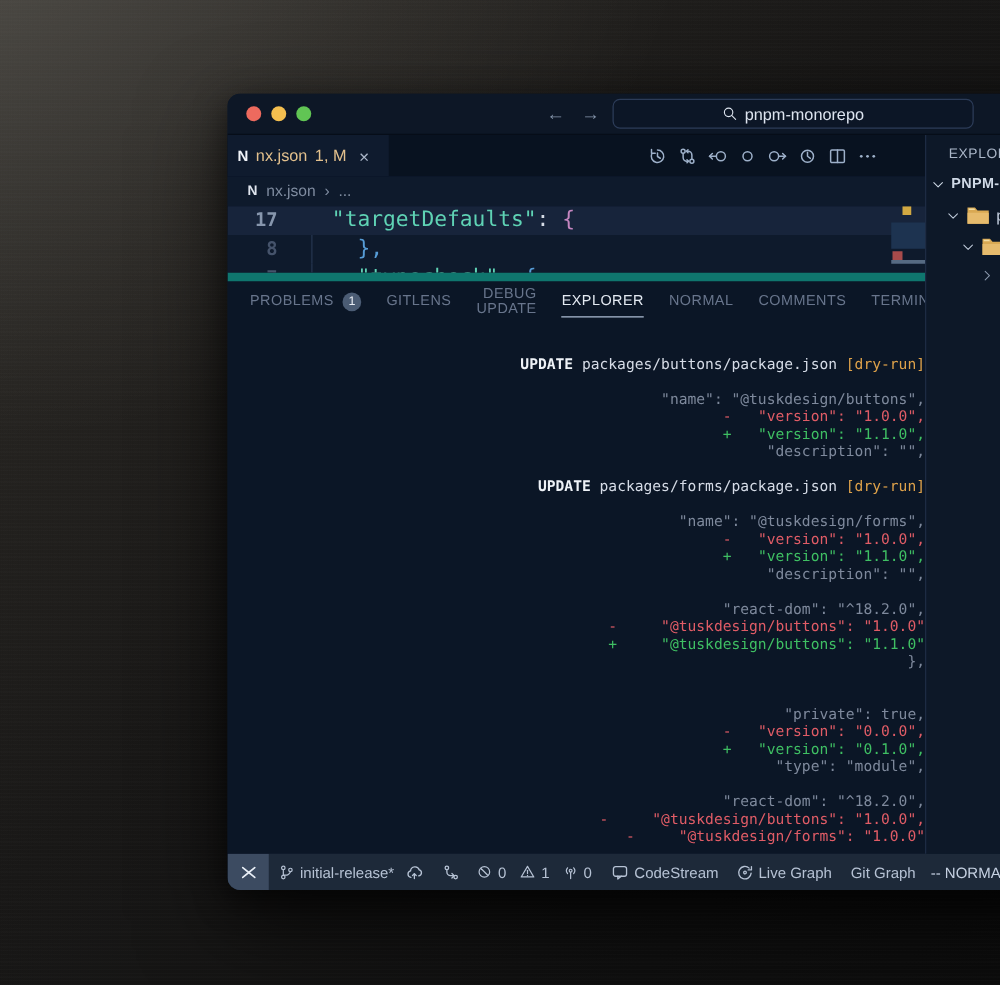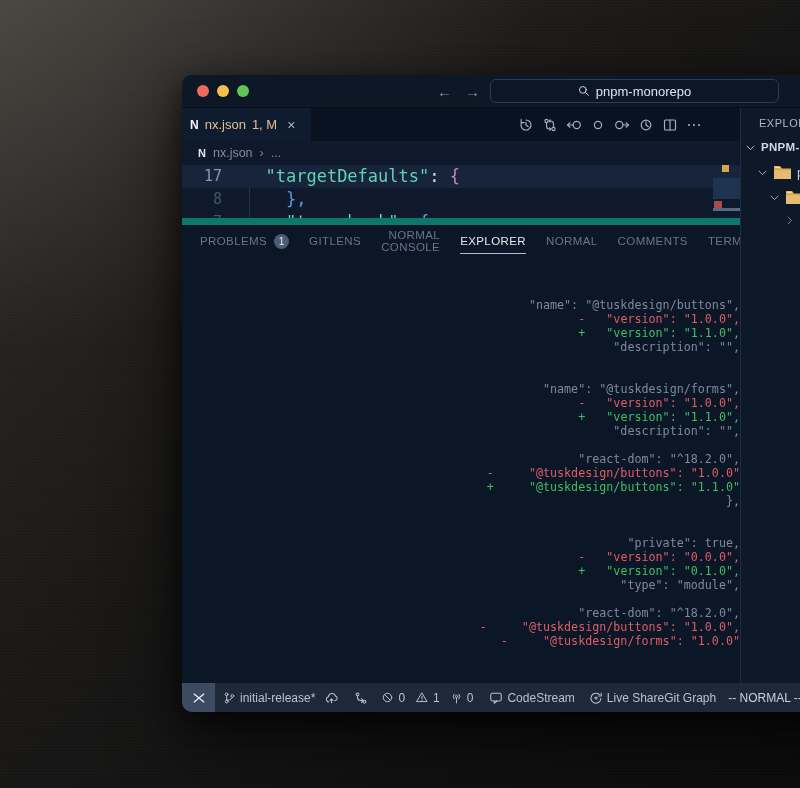--- a/index.html
+++ b/index.html
@@ -44,21 +44,21 @@
   .tab .close{color:#aab6c8;font-size:14px;margin-left:4px;}
   .editor-actions{position:absolute;left:336px;top:0;height:33px;display:flex;align-items:center;gap:8px;color:#9db0c9;}
   .editor-actions .ic{width:16px;height:16px;display:block;}
   
   .breadcrumb{height:24px;background:#0e1a2c;display:flex;align-items:center;gap:7px;padding-left:16px;font-size:12.5px;color:#7f8ca0;flex:0 0 auto;}
   .breadcrumb .nxicon{font-size:11px;color:#dfe5ee;}
   
   .editor{height:53px;position:relative;background:#0e1a2c;overflow:hidden;flex:0 0 auto;}
   .code-line{height:23px;line-height:23px;display:flex;position:relative;font-family:"DejaVu Sans Mono","Liberation Mono",monospace;font-size:17px;}
   .code-line.current{background:rgba(88,118,170,0.12);}
-  .gutter{width:40px;padding-right:7px;text-align:right;color:#45536b;font-size:15px;flex:0 0 auto;}
+  .gutter{width:40px;padding-right:7px;text-align:right;color:#45536b;font-size:15px;flex:0 0 auto;font-weight:bold;}
   .code-line.current .gutter{color:#8796ad;}
   .code-text{margin-left:16px;white-space:pre;}
   .guide{position:absolute;left:67px;top:0;width:1px;height:23px;background:#24344e;}
   .cw{color:#d6dce6;} .cteal{color:#5fd3b5;} .cpink{color:#c586c0;} .cblue{color:#569cd6;}
   .minimap{position:absolute;left:531px;top:0;width:27px;height:53px;}
   .mm-y{position:absolute;left:9px;top:0;width:7px;height:7px;background:#d2a942;}
   .mm-b{position:absolute;left:0;top:13px;width:27px;height:21px;background:#1d3350;}
   .mm-r{position:absolute;left:1px;top:36px;width:8px;height:7px;background:#a84b4b;}
   .mm-l{position:absolute;left:0;top:43px;width:27px;height:3px;background:#566a82;}
   
@@ -200,42 +200,44 @@
       <div class="panel">
         <div class="panel-tabs">
             <div class="ptab">
               <span>PROBLEMS</span>
               <span class="pbadge">1</span>
             </div>
             <div class="ptab">
               <span>GITLENS</span>
             </div>
             <div class="ptab">
-              <span>NORMAL CONSOLE</span>
+              <span>DEBUG UPDATE</span>
             </div>
             <div class="ptab active">
               <span>EXPLORER</span>
             </div>
             <div class="ptab">
               <span>NORMAL</span>
             </div>
             <div class="ptab">
               <span>COMMENTS</span>
             </div>
             <div class="ptab">
               <span>TERMINAL</span>
             </div>
           </div>
         <div class="terminal">
+            <div class="t-line"><span class="tb">UPDATE</span><span class="tw"> packages/buttons/package.json </span><span class="ty">[dry-run]</span></div>
             <div class="t-line">&nbsp;</div>
             <div class="t-line"><span class="tg">    "name": "@tuskdesign/buttons",</span></div>
             <div class="t-line"><span class="tr">-   "version": "1.0.0",</span></div>
             <div class="t-line"><span class="tgr">+   "version": "1.1.0",</span></div>
             <div class="t-line"><span class="tg">    "description": "",</span></div>
             <div class="t-line">&nbsp;</div>
+            <div class="t-line"><span class="tb">UPDATE</span><span class="tw"> packages/forms/package.json </span><span class="ty">[dry-run]</span></div>
             <div class="t-line">&nbsp;</div>
             <div class="t-line"><span class="tg">    "name": "@tuskdesign/forms",</span></div>
             <div class="t-line"><span class="tr">-   "version": "1.0.0",</span></div>
             <div class="t-line"><span class="tgr">+   "version": "1.1.0",</span></div>
             <div class="t-line"><span class="tg">    "description": "",</span></div>
             <div class="t-line">&nbsp;</div>
             <div class="t-line"><span class="tg">      "react-dom": "^18.2.0",</span></div>
             <div class="t-line"><span class="tr">-     "@tuskdesign/buttons": "1.0.0"</span></div>
             <div class="t-line"><span class="tgr">+     "@tuskdesign/buttons": "1.1.0"</span></div>
             <div class="t-line"><span class="tg">    },</span></div>
@@ -348,22 +350,22 @@
           <path d="M6 11.4V14l3.2-2.6"></path>
         </svg>
       <span>CodeStream</span>
     </div>
     <div class="sitem" style="margin-left:14px">
       <svg class="sicon line" width="14" height="14" viewBox="0 0 16 16">
           <path d="M13.6 8.6A5.7 5.7 0 1 1 11.8 4"></path>
           <path d="M13.9 2.6v3h-3"></path>
           <circle cx="8" cy="8" r="1.2"></circle>
         </svg>
-      <span>Live Share</span>
-    </div>
-    <div class="sitem" style="">
+      <span>Live Graph</span>
+    </div>
+    <div class="sitem" style="margin-left:15px">
       <span>Git Graph</span>
     </div>
     <div class="sitem" style="margin-left:12px;color:#c6d1e2">
       <span>-- NORMAL --</span>
     </div>
   </div>
 </div>
 
 </body></html>

